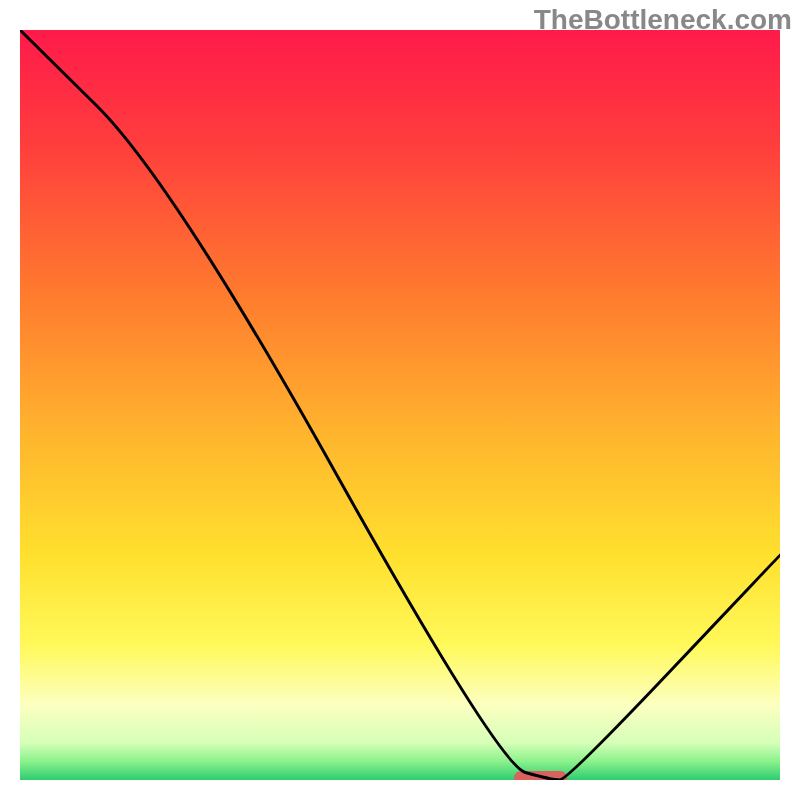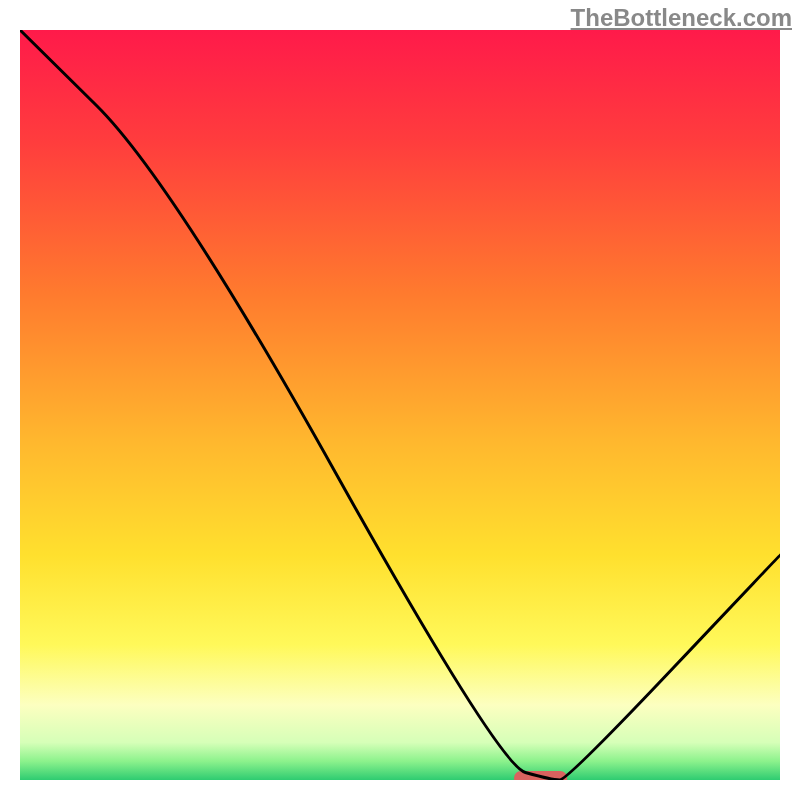--- a/index.html
+++ b/index.html
@@ -13,25 +13,24 @@
   .chart-container {
     position: relative;
     width: 800px;
     height: 800px;
     background: white;
   }
   .watermark {
     position: absolute;
     top: 4px;
     right: 8px;
-    font-size: 24px;
+    font-size: 28px;
     font-weight: bold;
     color: #888;
     z-index: 10;
-    text-decoration: underline;
   }
   .plot-area {
     position: absolute;
     left: 20px;
     top: 30px;
     width: 760px;
     height: 750px;
   }
   svg {
     display: block;

